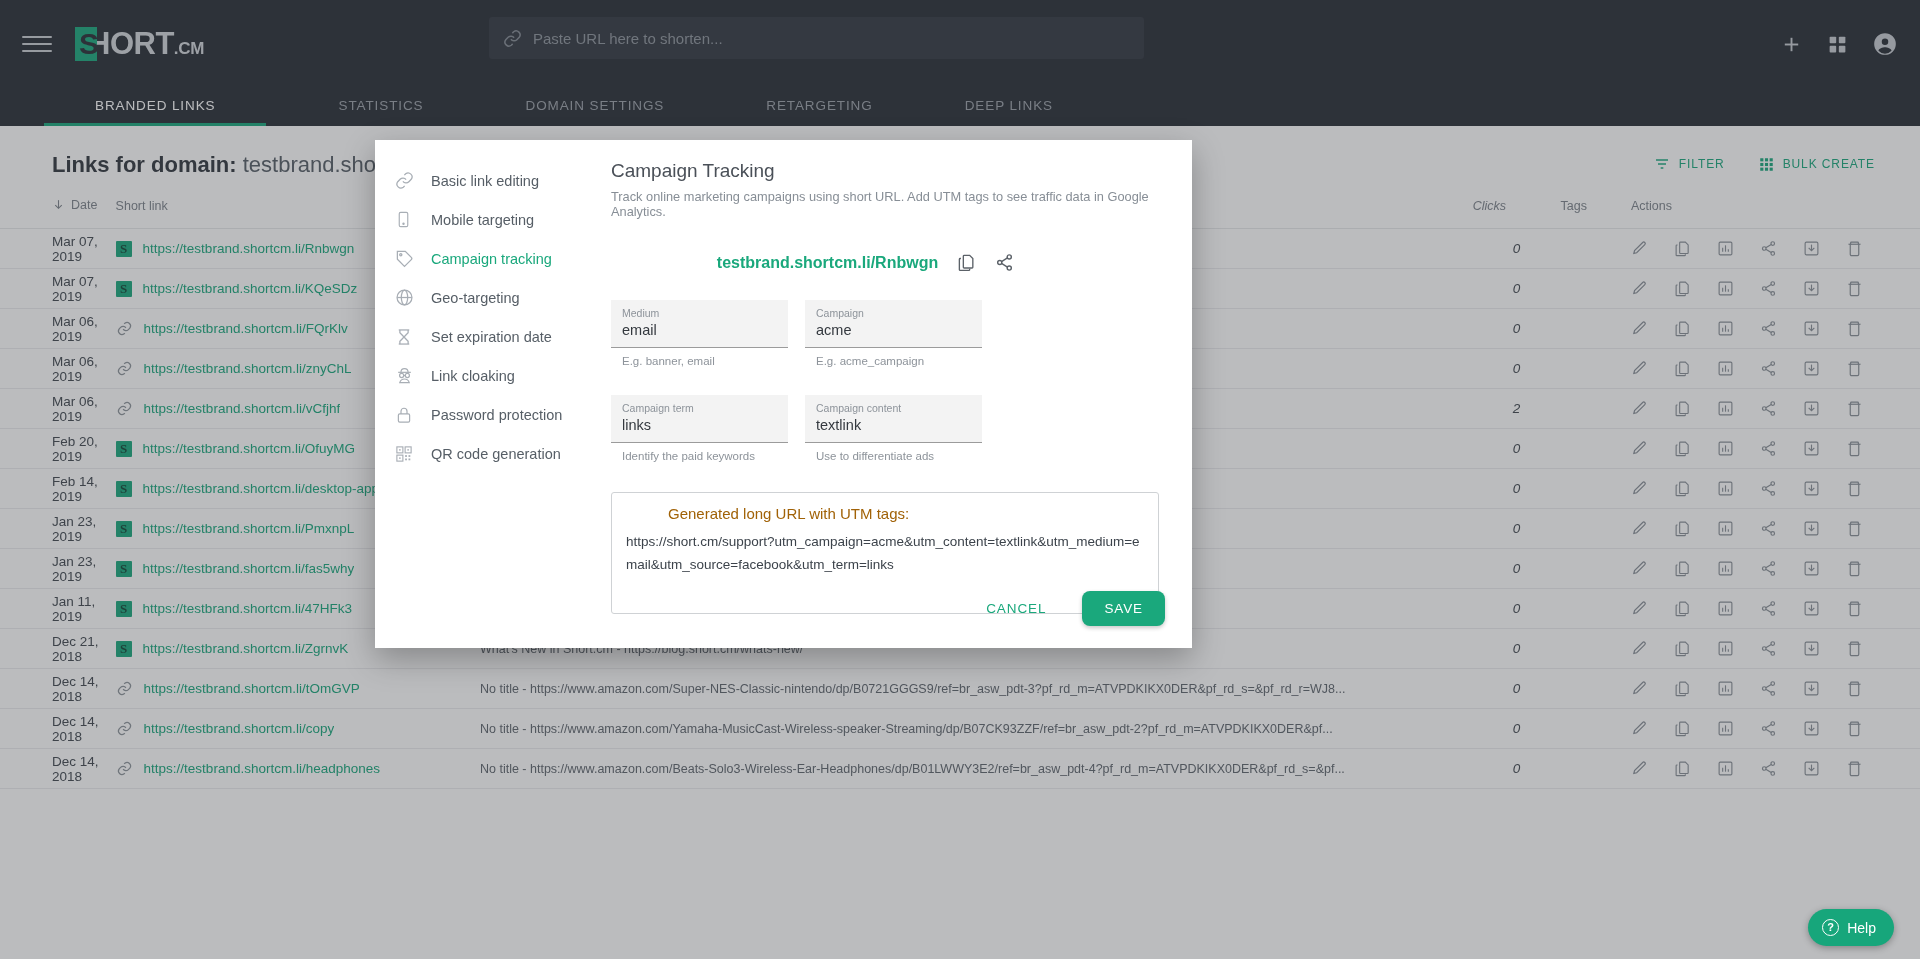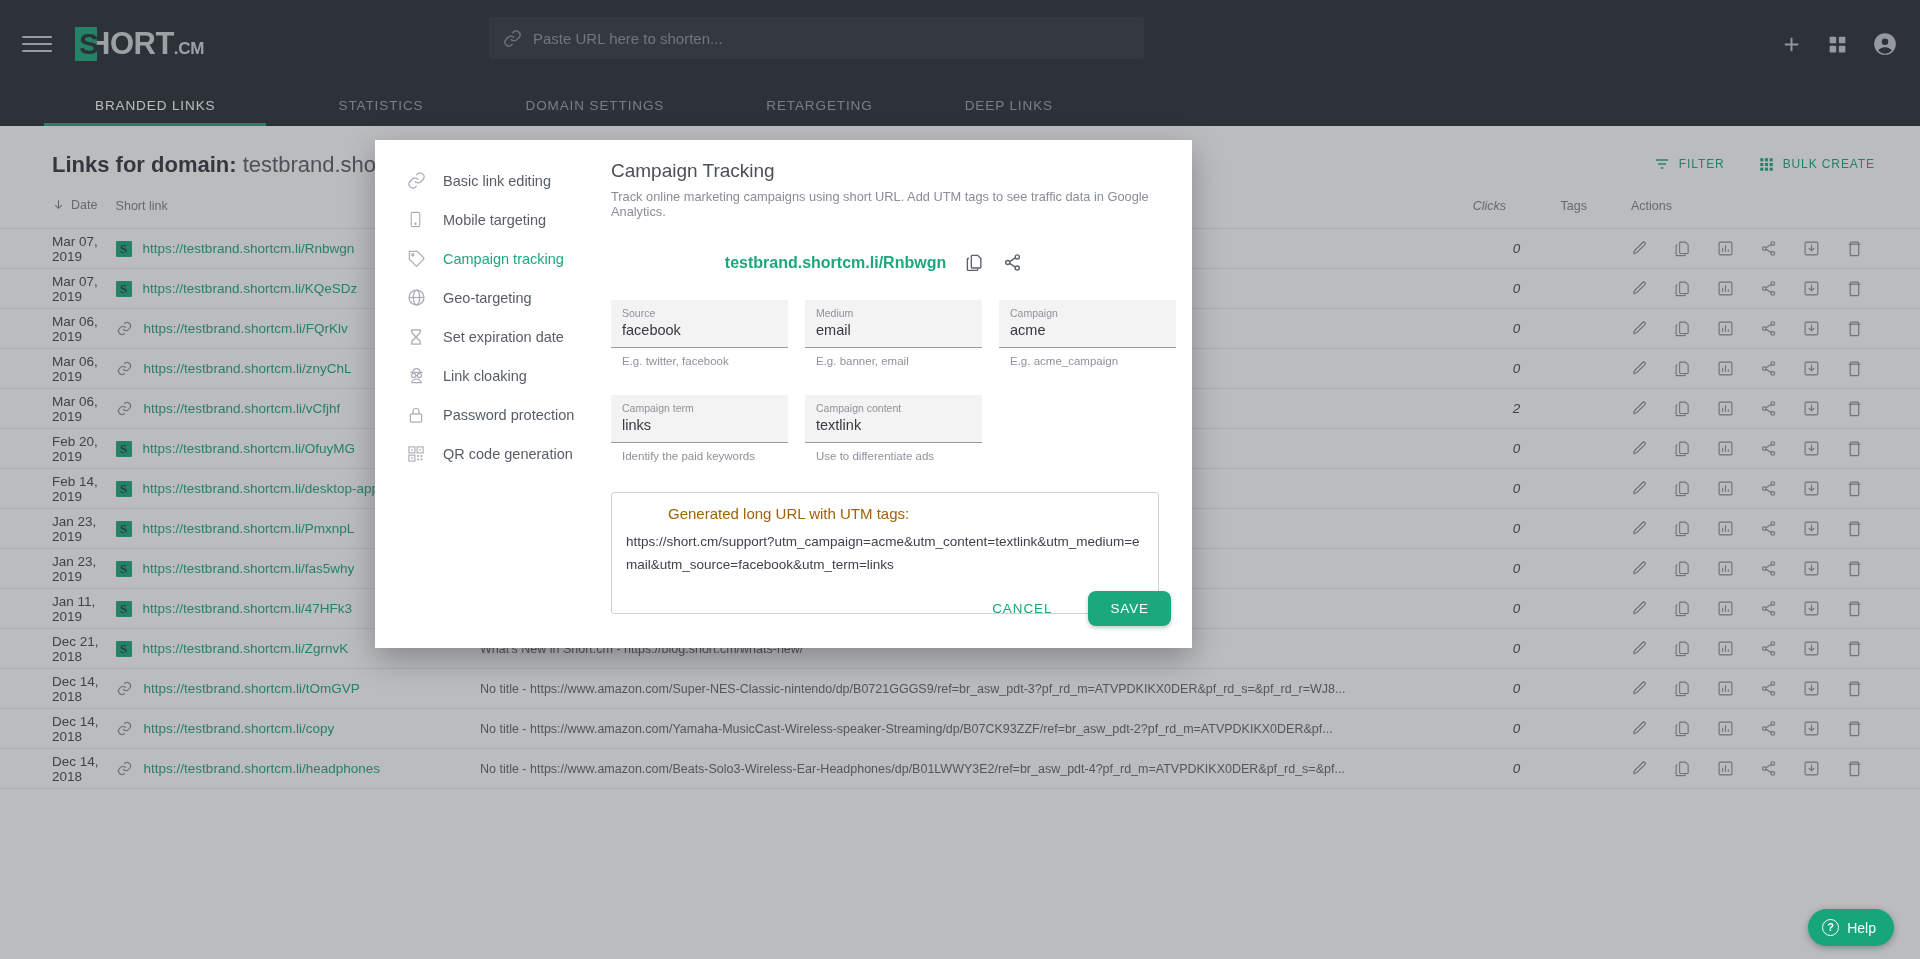--- a/index.html
+++ b/index.html
@@ -127,21 +127,21 @@
 
   
   .modal {
     position: absolute; left: 375px; top: 140px; width: 817px; height: 508px;
     background: #fff; z-index: 60; box-shadow: 0 11px 30px rgba(0,0,0,0.28);
     display: flex;
   }
   .modal-side { width: 236px; padding: 21px 0 0 0; flex: none; }
   .side-item {
     display: flex; align-items: center; height: 39px; padding-left: 20px;
-    color: #565e66; font-size: 14.5px; cursor: pointer; margin-left: 12px;
+    color: #565e66; font-size: 14.5px; cursor: pointer;
   }
   .side-item .sic { width: 36px; flex: none; display: flex; align-items: center;
     color: #a8aeb5; }
   .side-item.active { color: #1aa87c; }
   .side-item.active .sic { color: #a8aeb5; }
 
   .modal-main { flex: 1; position: relative; padding: 20px 32px 0 0; }
   .m-title { font-size: 19px; color: #4a5058; font-weight: normal; }
   .m-sub { font-size: 12.8px; color: #878e96; margin-top: 7px; }
 
@@ -170,21 +170,21 @@
   .genlabel { font-size: 15px; color: #a16207; margin-left: 42px; }
   .genurl { font-size: 13.5px; color: #3c434b; margin-top: 8px;
     line-height: 23px; word-break: break-all; }
   .genbox::after {
     content: ""; position: absolute; right: 2px; bottom: 2px;
     width: 0; height: 0; border-style: solid; border-width: 0 0 7px 7px;
     border-color: transparent transparent #b9bdc1 transparent;
   }
 
   .btnrow {
-    position: absolute; right: 37px; bottom: 22px;
+    position: absolute; right: 27px; bottom: 22px;
     display: flex; align-items: center; gap: 22px;
   }
   .btn-cancel {
     color: #1aa87c; font-size: 13.5px; letter-spacing: 0.9px;
     cursor: pointer; padding: 9px 14px; text-transform: uppercase;
   }
   .btn-save {
     background: #1aa87c; color: #fff; font-size: 13.5px; letter-spacing: 0.9px;
     padding: 10px 22px; border-radius: 8px; cursor: pointer; border: none;
     font-family: "Liberation Sans", sans-serif; text-transform: uppercase;
@@ -1298,27 +1298,20 @@
             <circle cx="18" cy="19" r="2.6"></circle>
           <line x1="8.3" y1="10.8" x2="15.7" y2="6.2"></line>
             <line x1="8.3" y1="13.2" x2="15.7" y2="17.8"></line>
         </svg>
       </span>
     </div>
 
     <div class="fields" id="fields-row-1">
         <div class="field">
           <div class="fbox">
-            <div class="flabel">Source</div>
-            <div class="fvalue">facebook</div>
-          </div>
-          <div class="fhelp">E.g. twitter, facebook</div>
-        </div>
-        <div class="field">
-          <div class="fbox">
             <div class="flabel">Medium</div>
             <div class="fvalue">email</div>
           </div>
           <div class="fhelp">E.g. banner, email</div>
         </div>
         <div class="field">
           <div class="fbox">
             <div class="flabel">Campaign</div>
             <div class="fvalue">acme</div>
           </div>

